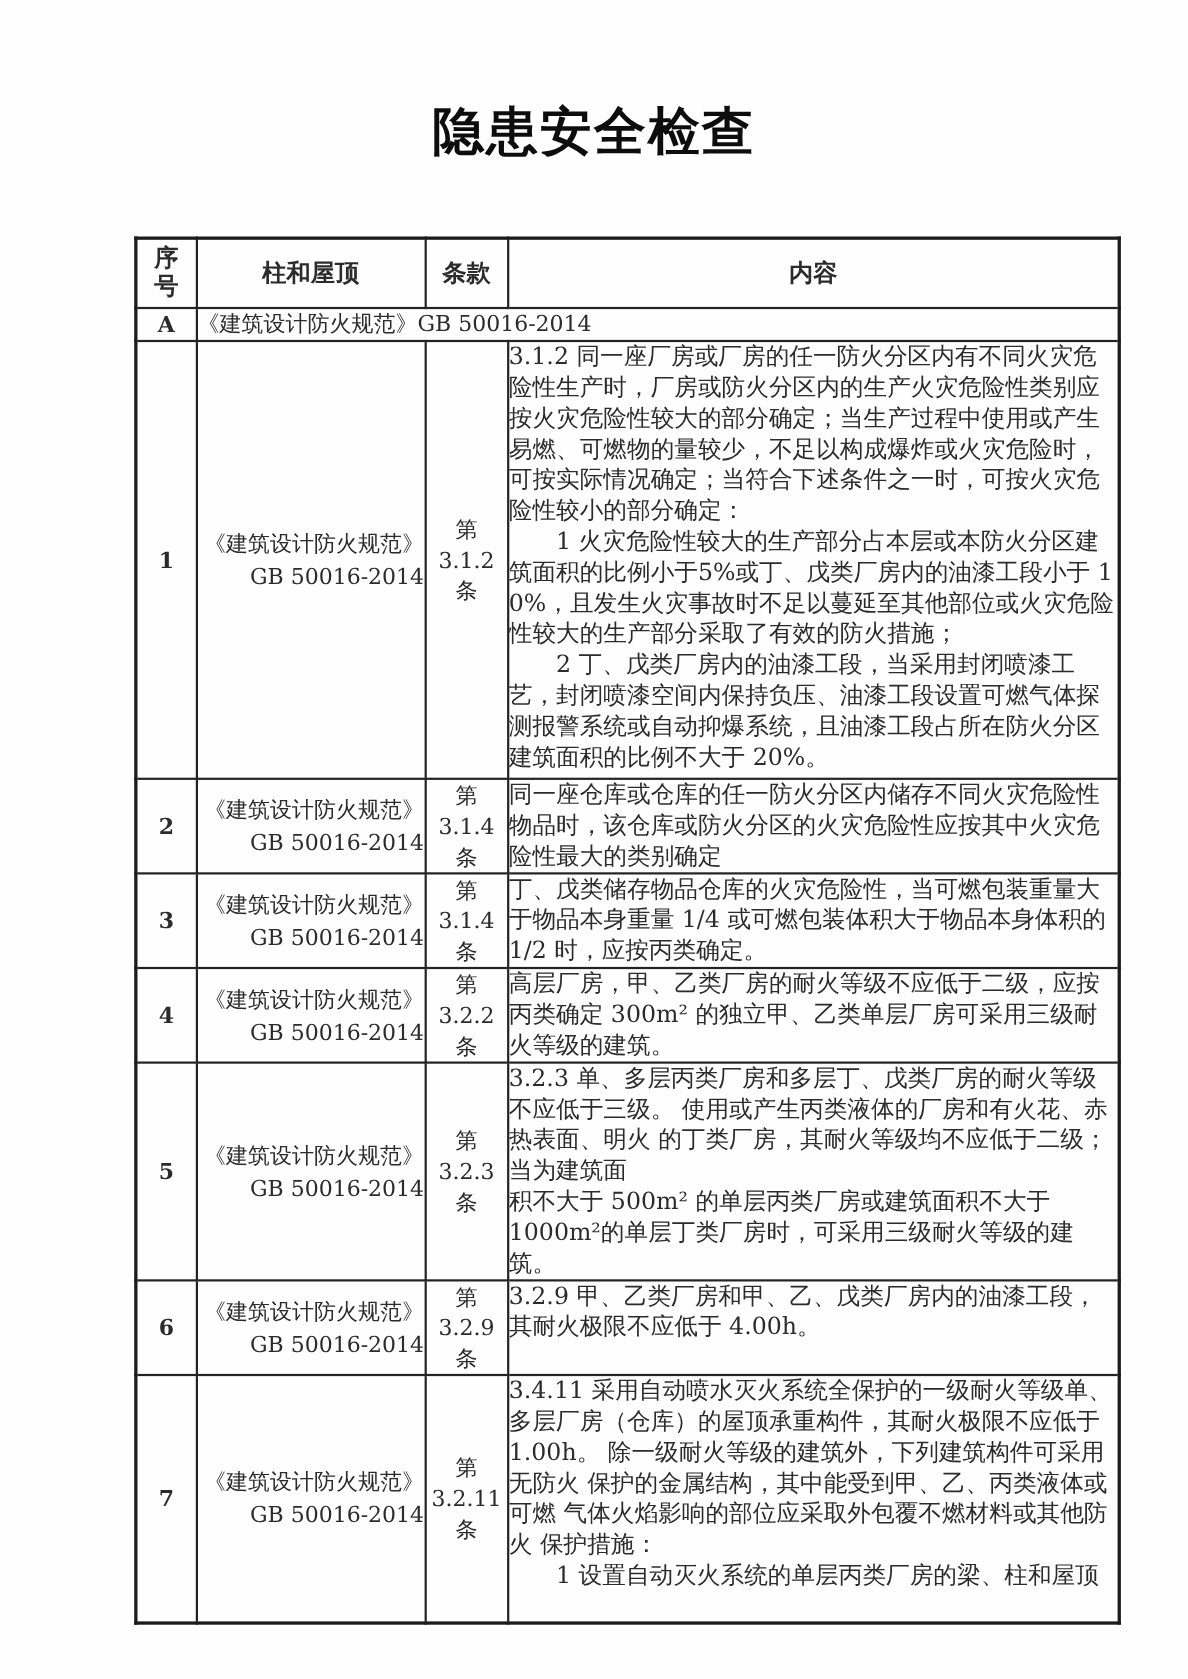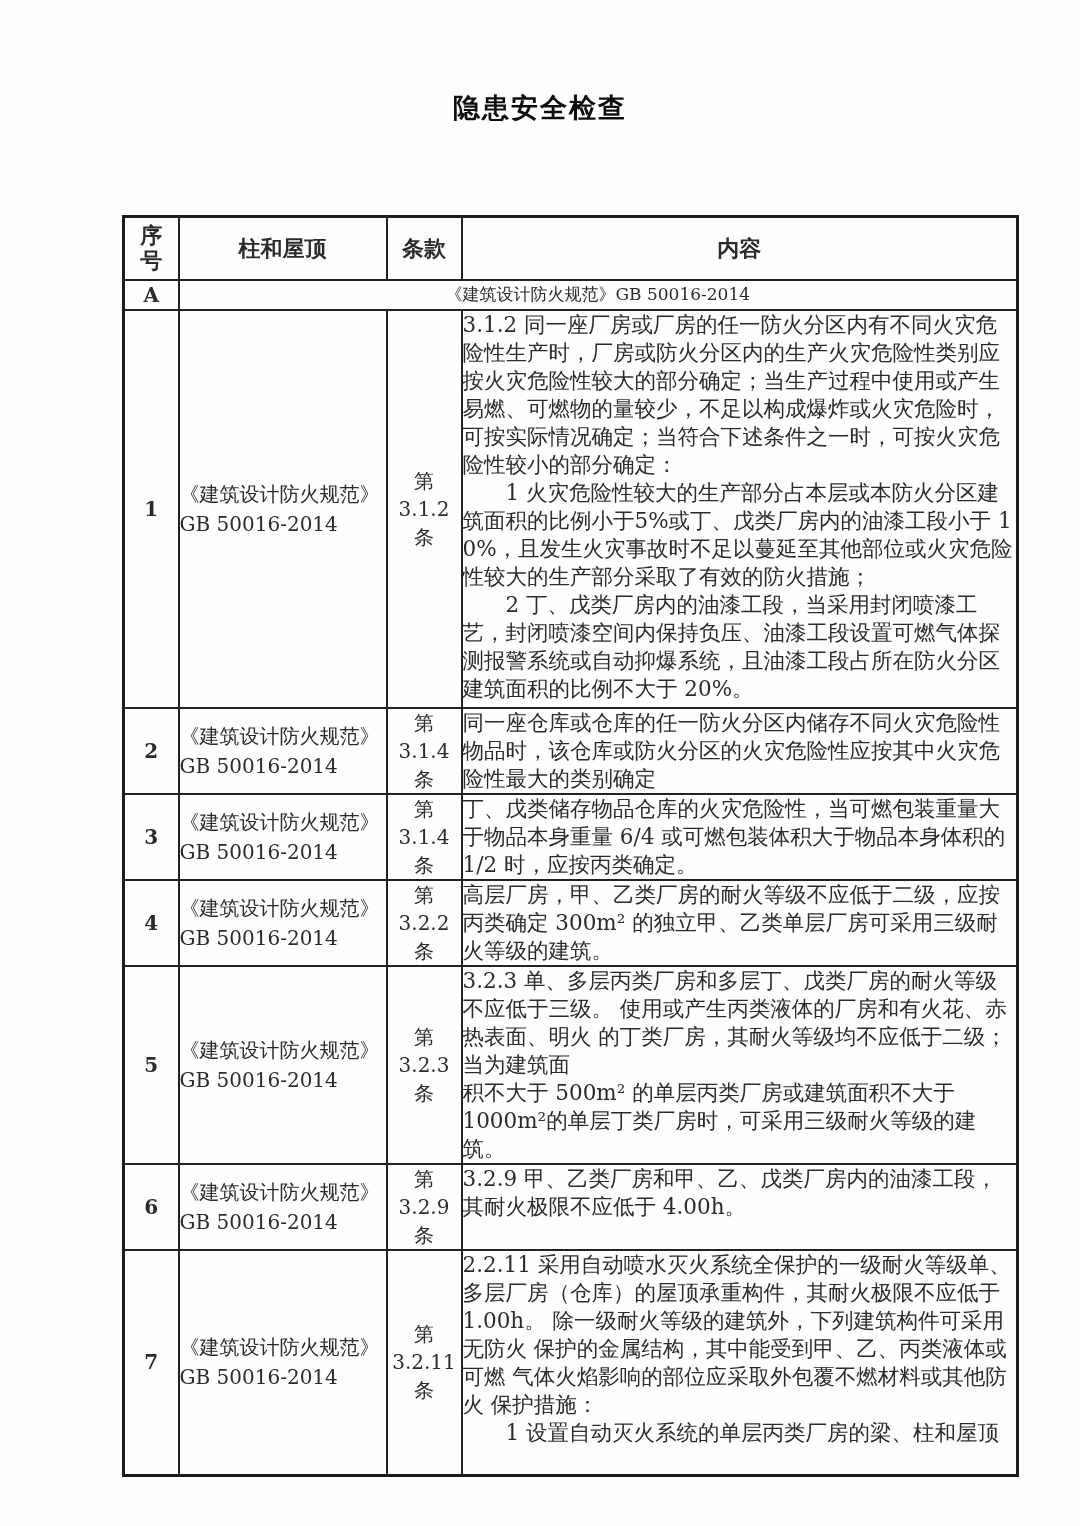--- a/index.html
+++ b/index.html
@@ -14,21 +14,21 @@
     width: 1080px;
     height: 1526px;
     background: #fefefe;
     overflow: hidden;
   }
   .doc-title {
     padding-top: 92px;
     text-align: center;
     font-family: "DejaVu Sans", "Liberation Sans", sans-serif;
     font-weight: 700;
-    font-size: 27px;
+    font-size: 47px;
     line-height: 1.18;
     color: #0d0d0d;
     letter-spacing: 2px;
   }
   table.std-table {
     position: absolute;
     left: 122px;
     top: 215px;
     width: 894px;
     border-collapse: collapse;
@@ -65,28 +65,28 @@
   tbody tr:nth-of-type(6) { height: 174px; }
   tbody tr:nth-of-type(7) { height: 86px; }
   tbody tr:nth-of-type(8) { height: 226px; }
   td.c-no {
     text-align: center;
     vertical-align: middle;
     font-size: 20px;
     font-weight: 700;
   }
   td.c-section-label {
-    text-align: center;
-    vertical-align: middle;
-    font-size: 17px;
+    text-align: left;
+    vertical-align: middle;
+    font-size: 20px;
     padding: 0 8px;
     white-space: nowrap;
   }
   td.c-std {
-    text-align: left;
+    text-align: right;
     vertical-align: middle;
     font-size: 20px;
     line-height: 30px;
     white-space: pre-line;
   }
   td.c-clause {
     text-align: center;
     vertical-align: middle;
     font-size: 20px;
     line-height: 28px;
@@ -155,21 +155,21 @@
     <td class="c-content">同一座仓库或仓库的任一防火分区内储存不同火灾危险性物品时，该仓库或防火分区的火灾危险性应按其中火灾危险性最大的类别确定</td>
   </tr>
 
   <tr>
     <td class="c-no">3</td>
     <td class="c-std">《建筑设计防火规范》
 GB 50016-2014</td>
     <td class="c-clause">第
 3.1.4
 条</td>
-    <td class="c-content">丁、戊类储存物品仓库的火灾危险性，当可燃包装重量大于物品本身重量 6/4 或可燃包装体积大于物品本身体积的 1/2 时，应按丙类确定。</td>
+    <td class="c-content">丁、戊类储存物品仓库的火灾危险性，当可燃包装重量大于物品本身重量 1/4 或可燃包装体积大于物品本身体积的 1/2 时，应按丙类确定。</td>
   </tr>
 
   <tr>
     <td class="c-no">4</td>
     <td class="c-std">《建筑设计防火规范》
 GB 50016-2014</td>
     <td class="c-clause">第
 3.2.2
 条</td>
     <td class="c-content">高层厂房，甲、乙类厂房的耐火等级不应低于二级，应按丙类确定 300m² 的独立甲、乙类单层厂房可采用三级耐火等级的建筑。</td>
@@ -197,19 +197,19 @@
     <td class="c-content">3.2.9 甲、乙类厂房和甲、乙、戊类厂房内的油漆工段，其耐火极限不应低于 4.00h。</td>
   </tr>
 
   <tr>
     <td class="c-no">7</td>
     <td class="c-std">《建筑设计防火规范》
 GB 50016-2014</td>
     <td class="c-clause">第
 3.2.11
 条</td>
-    <td class="c-content">2.2.11 采用自动喷水灭火系统全保护的一级耐火等级单、多层厂房（仓库）的屋顶承重构件，其耐火极限不应低于 1.00h。 除一级耐火等级的建筑外，下列建筑构件可采用无防火 保护的金属结构，其中能受到甲、乙、丙类液体或可燃 气体火焰影响的部位应采取外包覆不燃材料或其他防火 保护措施：
+    <td class="c-content">3.4.11 采用自动喷水灭火系统全保护的一级耐火等级单、多层厂房（仓库）的屋顶承重构件，其耐火极限不应低于 1.00h。 除一级耐火等级的建筑外，下列建筑构件可采用无防火 保护的金属结构，其中能受到甲、乙、丙类液体或可燃 气体火焰影响的部位应采取外包覆不燃材料或其他防火 保护措施：
 　　1 设置自动灭火系统的单层丙类厂房的梁、柱和屋顶</td>
   </tr>
 </tbody>
   </table>
 
 </div>
 
 </body></html>

